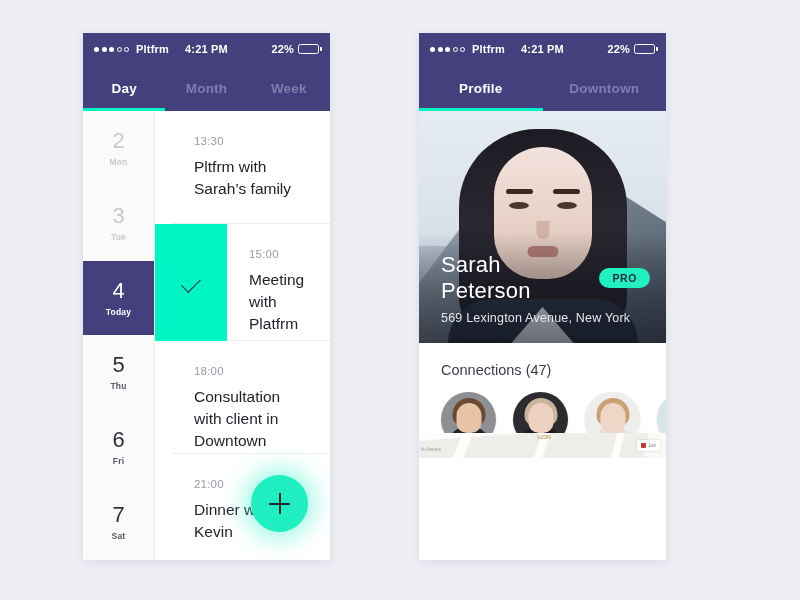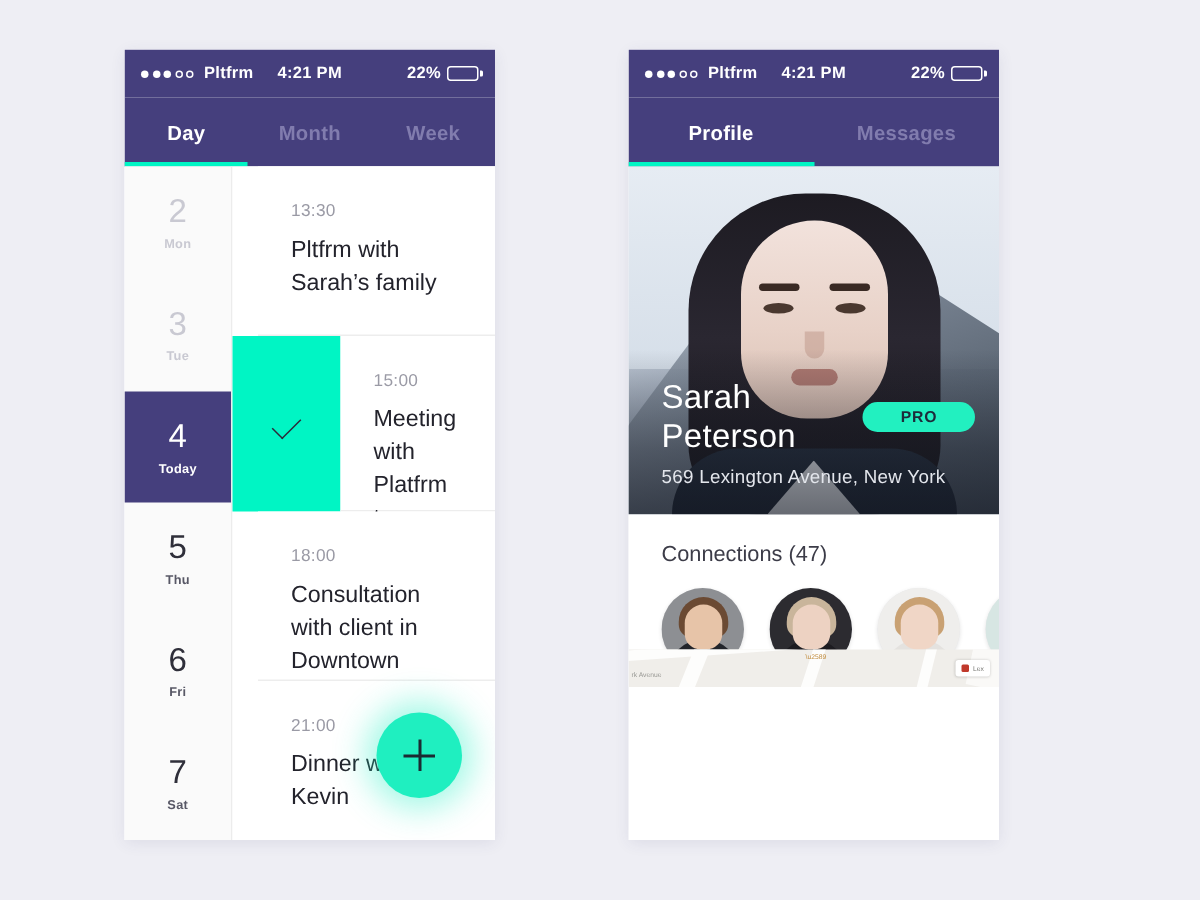--- a/index.html
+++ b/index.html
@@ -160,21 +160,21 @@
   }
   .hero .scrim{
     position:absolute;left:0;right:0;bottom:0;height:110px;
     background:linear-gradient(180deg,rgba(20,24,34,0) 0%,rgba(20,24,34,.42) 60%,rgba(20,24,34,.62) 100%);
   }
   .nameblock{position:absolute;left:22px;bottom:18px;right:16px;}
   .namerow{display:flex;align-items:center;gap:11px;}
   .fullname{font-size:22px;color:#fff;letter-spacing:.2px;}
   .pro{
     background:#22f0c0;color:#1d2b3a;font-size:10.5px;font-weight:bold;
-    padding:4px 25px;border-radius:11px;letter-spacing:.6px;
+    padding:4px 13px;border-radius:11px;letter-spacing:.6px;
   }
   .addr{font-size:12.5px;color:#e3e6ec;margin-top:7px;letter-spacing:.2px;}
 
   .connections{background:#fff;height:115px;position:relative;}
   .conn-title{font-size:14.5px;color:#3c3c48;padding:19px 0 0 22px;}
   .avatars{display:flex;gap:17px;padding:14px 0 0 22px;}
   .avatar{
     width:55px;height:55px;border-radius:50%;flex:none;overflow:hidden;position:relative;
     background:#e6e7ea;box-shadow:0 1px 3px rgba(0,0,0,.12);
   }
@@ -319,21 +319,21 @@
         <span class="batt-pct">22%</span>
         <span class="batt">
           <span class="batt-fill" style="width:22%"></span>
           <span class="batt-cap"></span>
         </span>
       </div>
     </div>
 
     <div class="tabbar two">
       <div class="tab active">Profile</div>
-      <div class="tab">Messages</div>
+      <div class="tab">Downtown</div>
       <div class="tab-underline"></div>
     </div>
 
     <div class="hero">
       <div class="sky"></div>
       <div class="mountain2"></div>
       <div class="mountain"></div>
       <div class="portrait">
         <div class="hair"></div>
         <div class="face">

